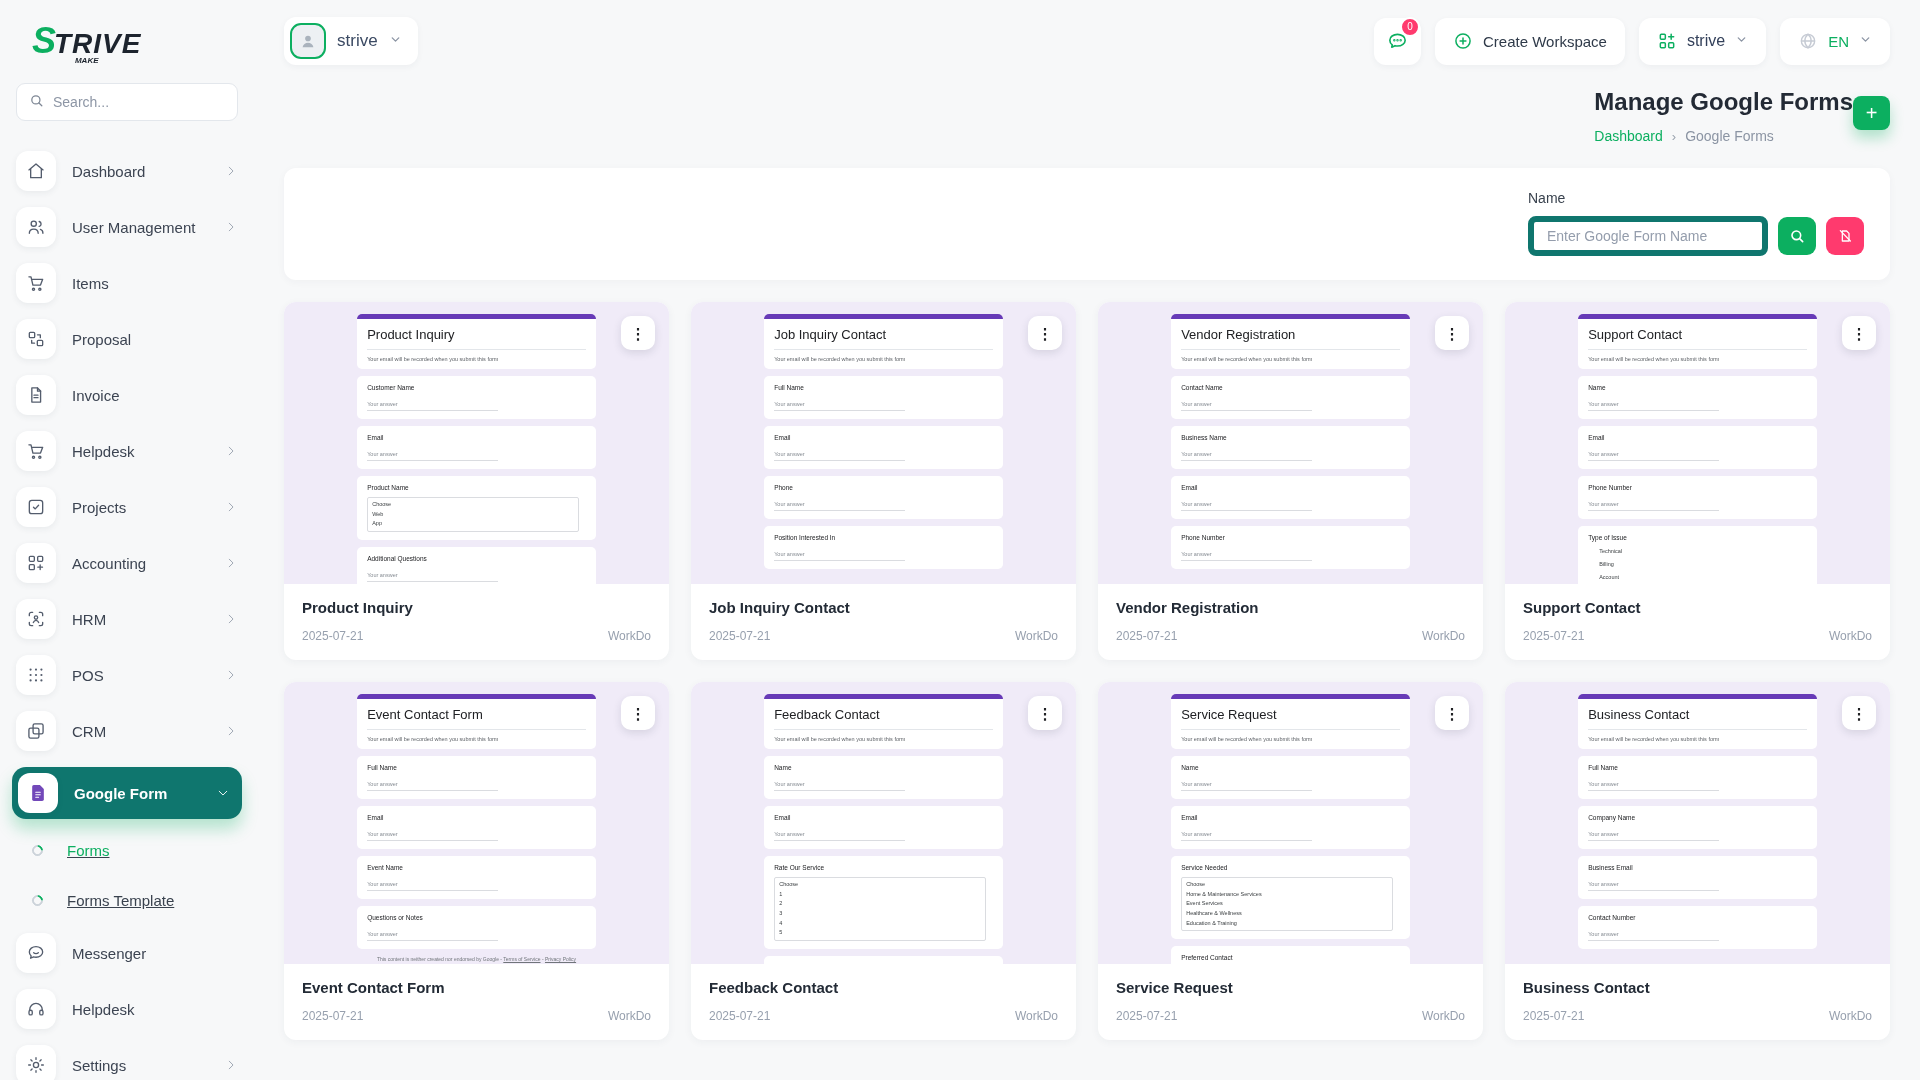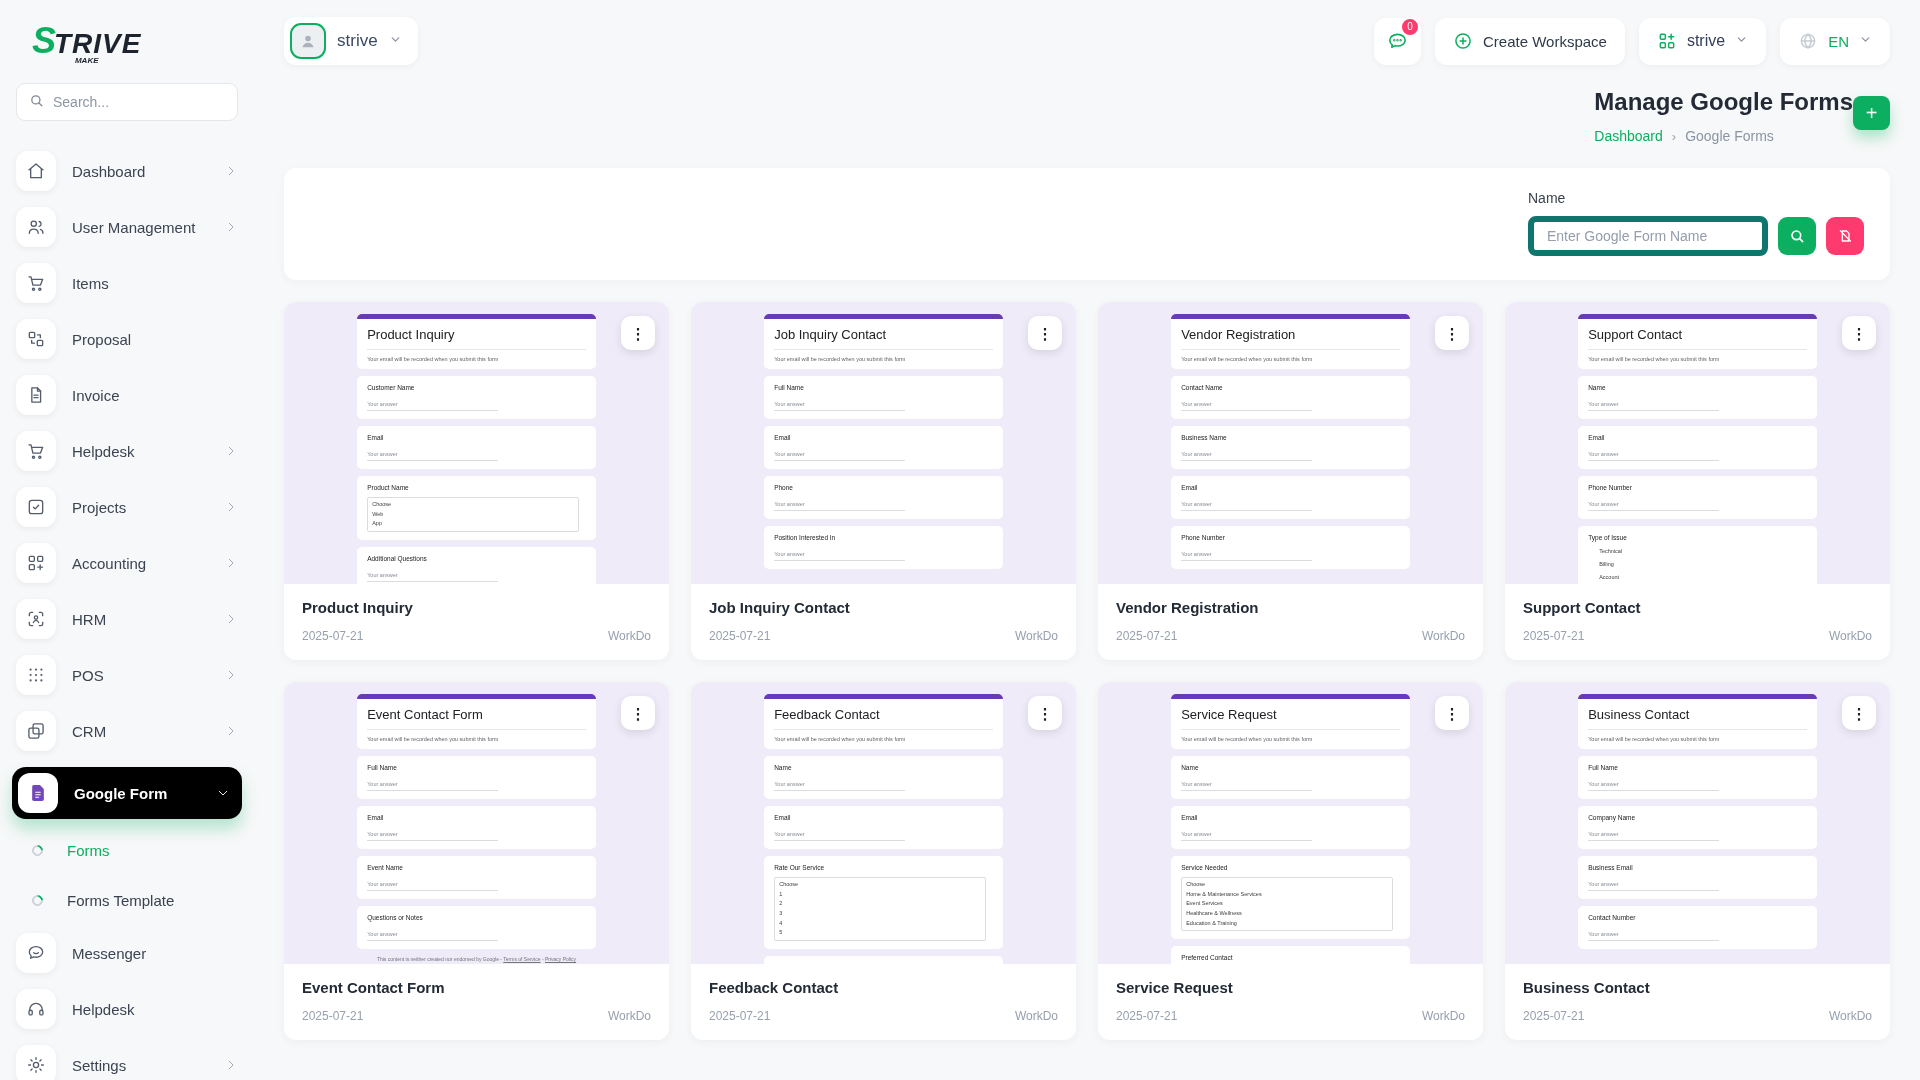--- a/index.html
+++ b/index.html
@@ -18,24 +18,24 @@
   .search-box svg { width:15px; height:15px; stroke:#7d8694; }
   .search-box input { border:none; outline:none; background:transparent; font-size:14px; color:#39424e; width:100%; font-family:inherit; }
   .search-box input::placeholder { color:#8d96a5; }
   .nav { margin-top:30px; }
   .nav-item { display:flex; align-items:center; height:40px; margin-bottom:16px; cursor:pointer; }
   .nav-icon-box { width:40px; height:40px; flex:0 0 40px; background:#fff; border-radius:12px; box-shadow:0 2px 6px rgba(40,50,70,.07); display:flex; align-items:center; justify-content:center; margin-right:16px; }
   .nav-icon-box svg { width:20px; height:20px; color:#545d6d; }
   .nav-label { flex:1; font-size:15px; color:#3c4452; }
   .nav-chevron { display:flex; }
   .nav-chevron svg { width:14px; height:14px; color:#9aa3af; }
-  .nav-item.active { background:#000000; border-radius:14px; height:52px; padding:0 12px 0 6px; margin:0 -4px 14px -4px; box-shadow:0 10px 16px rgba(12,175,96,.28); }
+  .nav-item.active { background:#0f766e; border-radius:14px; height:52px; padding:0 12px 0 6px; margin:0 -4px 14px -4px; box-shadow:0 10px 16px rgba(12,175,96,.28); }
   .nav-item.active .nav-label { color:#fff; font-weight:bold; }
   .nav-item.active .nav-chevron svg { color:#fff; }
-  .sub-item { display:flex; align-items:center; height:34px; margin:0 0 16px 16px; cursor:pointer; }
+  .sub-item { display:flex; align-items:center; height:34px; margin:0 0 16px 16px; cursor:pointer;text-decoration:underline; }
   .sub-bullet { width:11px; height:11px; border:2px solid #ccd3da; border-top-color:#0CAF60; border-radius:50%; transform:rotate(45deg); margin-right:24px; flex:0 0 11px; }
   .sub-label { font-size:15px; color:#39424e; }
   .sub-item.active .sub-label { color:#0CAF60; }
 
   
   .main { flex:1; padding:0 30px 0 28px; }
   .topbar { height:76px; display:flex; align-items:center; justify-content:space-between; padding-top:6px; }
   .ws-pill { display:flex; align-items:center; gap:11px; background:#fff; border-radius:12px; padding:6px 16px 6px 6px; box-shadow:0 2px 6px rgba(40,50,70,.05); cursor:pointer; }
   .avatar { width:36px; height:36px; border-radius:11px; border:2px solid #0CAF60; background:#edf0f3; display:flex; align-items:center; justify-content:center; }
   .avatar svg { width:20px; height:20px; }

